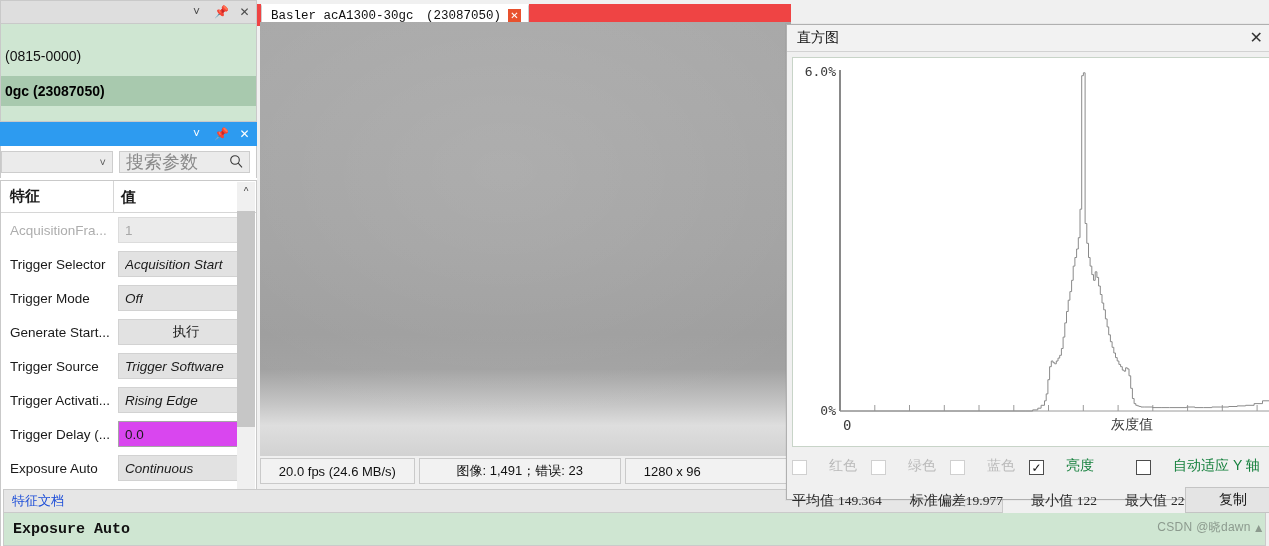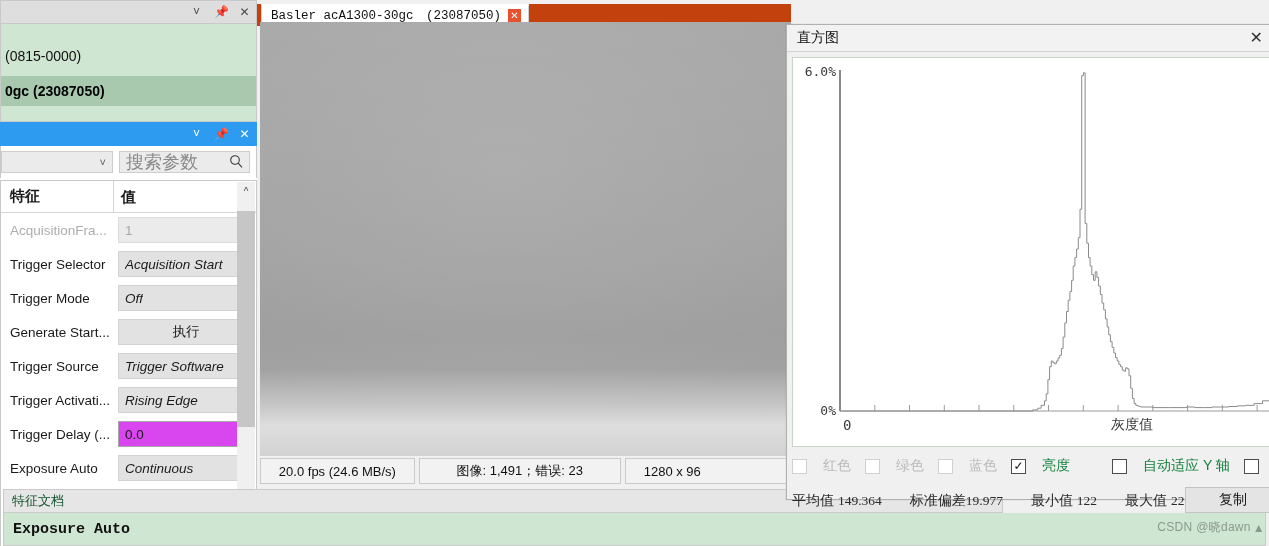--- a/index.html
+++ b/index.html
@@ -127,21 +127,21 @@
     background: #c6c6c6;
   }
 
   
   #center {
     position: absolute; left: 257px; top: 0; width: 534px; height: 546px;
     background: #f0f0f0;
   }
   #cam-tabbar {
     position: absolute; left: 0; top: 4px; width: 534px; height: 22px;
-    background: #c2410c;
+    background: #ef4444;
   }
   #cam-tab {
     position: absolute; left: 4px; top: 0; height: 22px;
     background: #ffffff; border: 1px solid #cfcfcf; border-top: 2px solid #ffffff;
     display: flex; align-items: center; gap: 7px; padding: 0 7px 0 9px;
     font-family: "Liberation Mono", monospace; font-size: 12.5px; color: #111;
   }
   #cam-tab .closer {
     width: 13px; height: 13px; background: #e8512e; color: #fff;
     font-size: 10px; line-height: 13px; text-align: center;
@@ -165,21 +165,21 @@
     font-size: 13px; color: #111; white-space: nowrap; overflow: hidden;
   }
   #stat-fps { width: 190px; }
   #stat-img { width: 248px; }
   #stat-dim { width: 200px; padding-left: 18px; justify-content: flex-start; }
 
   #doc-header {
     position: absolute; left: 3px; top: 489px; width: 1000px; height: 24px;
     background: #e6e6e6; border: 1px solid #cacaca;
     display: flex; align-items: center; padding-left: 8px;
-    font-size: 13px; color: #14532d;
+    font-size: 13px; color: #1d4ed8;
   }
   #doc-body {
     position: absolute; left: 3px; top: 513px; width: 1263px; height: 33px;
     background: #cfe6d2; border: 1px solid #cacaca; border-top: none;
     display: flex; align-items: center; padding-left: 9px;
     font-family: "Liberation Mono", monospace; font-size: 15px;
     font-weight: bold; color: #111;
   }
   #watermark {
     position: absolute; right: 4px; top: 519px;
@@ -203,21 +203,21 @@
   #hist-plot {
     position: absolute; left: 5px; top: 32px; width: 480px; height: 390px;
     background: #ffffff; border: 1px solid #c8d4c8;
   }
   #hist-svg { display: block; width: 480px; height: 390px; }
 
   #hist-checks {
     position: absolute; left: 5px; top: 428px; width: 480px; height: 26px;
     display: flex; align-items: center; font-size: 14px;
   }
-  .cbx { display: flex; align-items: center; gap: 16px; margin-right: 14px;
+  .cbx { display: flex; align-items: flex-end; gap: 22px; margin-right: 14px;
          white-space: nowrap; }
   .cbx .box {
     width: 15px; height: 15px; border: 1px solid #b6b6b6; background: #fff;
     display: flex; align-items: center; justify-content: center;
     font-size: 12px; line-height: 1; color: #111;
   }
   .cbx.off .box { border-color: #d0d0d0; }
   .cbx.off .lbl { color: #b9b9b9; }
   .cbx .box.on { border-color: #4c4c4c; }
   .cbx .lbl { color: #15803d; }

